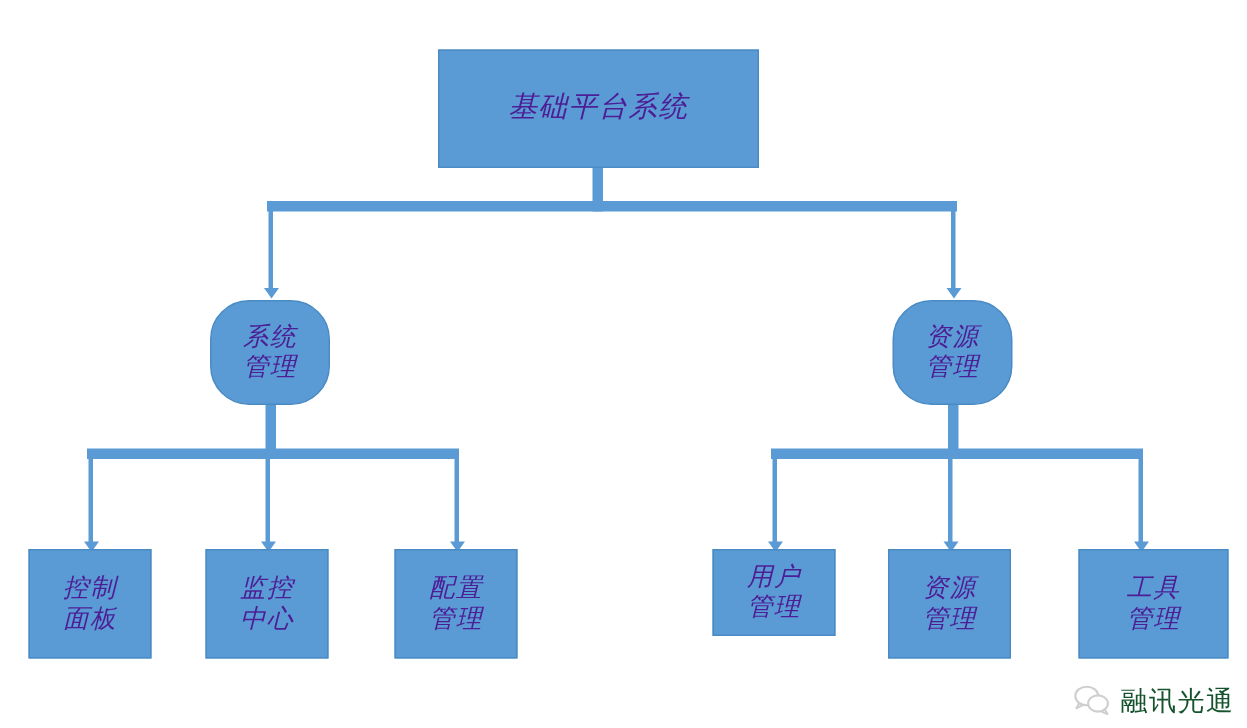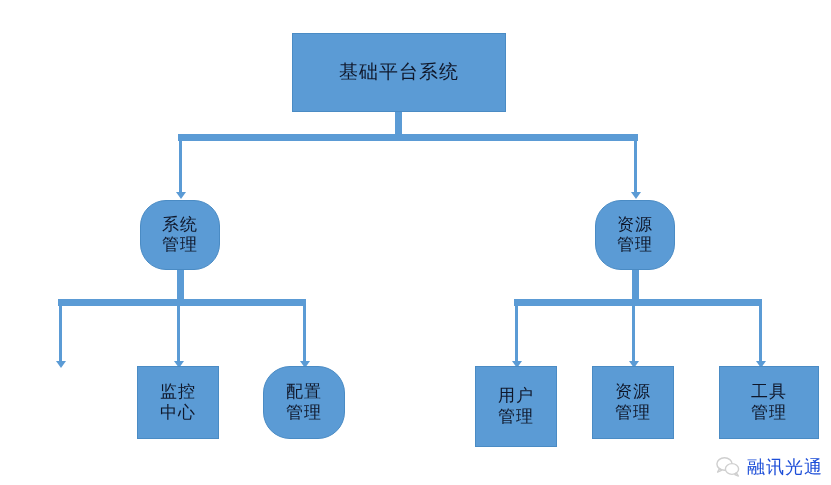--- a/index.html
+++ b/index.html
@@ -15,29 +15,30 @@
     width: 831px;
     height: 485px;
     background: #ffffff;
     overflow: hidden;
   }
   .node {
     position: absolute;
     box-sizing: border-box;
     background: #5B9BD5;
     border: 1px solid #4A8BC4;
-    color: #0f172a;
+    color: #4c1d95;
     display: flex;
     align-items: center;
     justify-content: center;
     text-align: center;
     line-height: 1.18;
     letter-spacing: 1px;
     white-space: pre-line;
     user-select: none;
+    font-style: italic;
   }
   .node.root {
     font-size: 19px;
   }
   .node.mid {
     font-size: 17px;
     border-radius: 26px;
   }
   .node.leaf {
     font-size: 17px;
@@ -78,21 +79,21 @@
     font-size: 18px;
     letter-spacing: 1px;
     user-select: none;
   }
   #watermark .wm-icon {
     display: inline-flex;
     width: 26px;
     height: 22px;
   }
   #watermark .wm-text {
-    color: #1d4ed8;
+    color: #14532d;
   }
 </style>
 </head>
 <body>
 
 <div id="diagram-root">
 
   <div class="node root" style="left:292px; top:33px; width:214px; height:79px;">基础平台系统</div>
 
   <div class="conn-v" style="left:395px; top:112px; height:29px;"></div>
@@ -128,28 +129,30 @@
 
   <div class="conn-drop" style="left:515px; top:303px; height:60px;"></div>
   <div class="arrow-head" style="left:512px; top:361px;"></div>
 
   <div class="conn-drop" style="left:632px; top:303px; height:60px;"></div>
   <div class="arrow-head" style="left:629px; top:361px;"></div>
 
   <div class="conn-drop" style="left:759px; top:303px; height:60px;"></div>
   <div class="arrow-head" style="left:756px; top:361px;"></div>
 
+  <div class="node leaf" style="left:19px; top:366px; width:82px; height:73px;">控制
+面板</div>
 
   <div class="node leaf" style="left:137px; top:366px; width:82px; height:73px;">监控
 中心</div>
 
-  <div class="node leaf" style="left:263px; top:366px; width:82px; height:73px;border-radius:27px;">配置
+  <div class="node leaf" style="left:263px; top:366px; width:82px; height:73px;">配置
 管理</div>
 
-  <div class="node leaf" style="left:475px; top:366px; width:82px; height:81px;">用户
+  <div class="node leaf" style="left:475px; top:366px; width:82px; height:58px;">用户
 管理</div>
 
   <div class="node leaf" style="left:592px; top:366px; width:82px; height:73px;">资源
 管理</div>
 
   <div class="node leaf" style="left:719px; top:366px; width:100px; height:73px;">工具
 管理</div>
 
   <div id="watermark">
     <span class="wm-icon">

